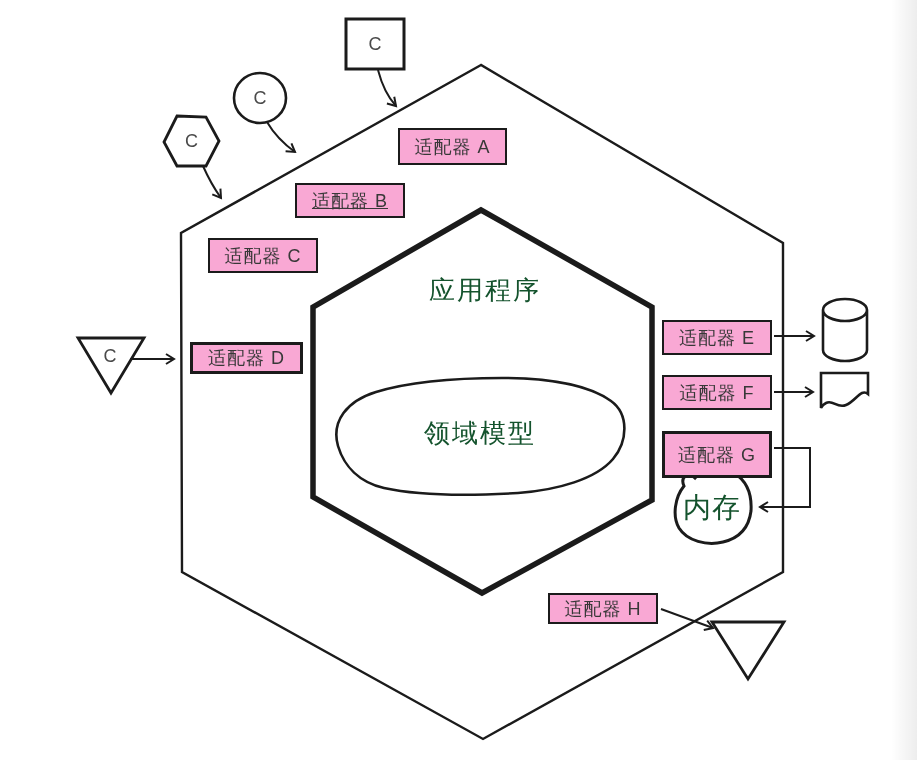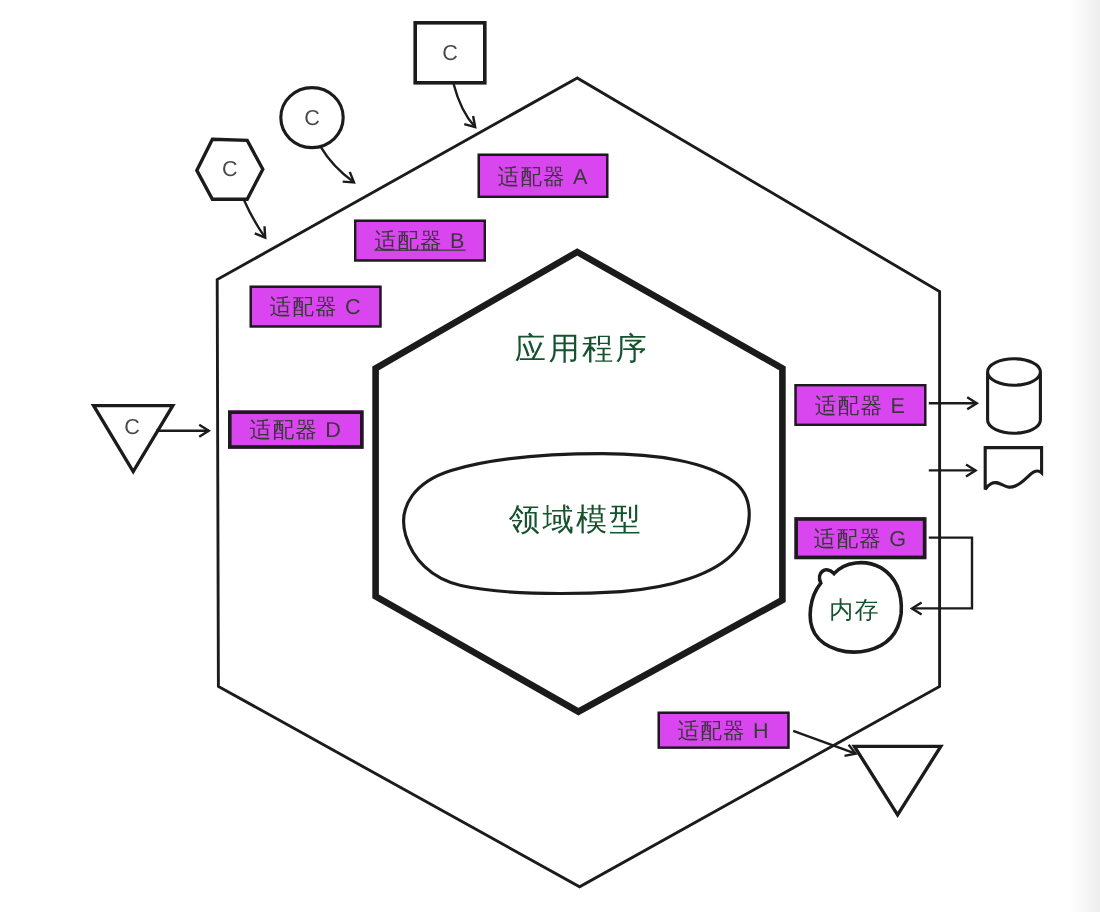--- a/index.html
+++ b/index.html
@@ -11,41 +11,41 @@
     overflow: hidden;
     font-family: "Liberation Sans", sans-serif;
   }
   .stage svg.linework {
     position: absolute;
     left: 0; top: 0;
   }
   .adapter-box {
     position: absolute;
     box-sizing: border-box;
-    background: #d946ef;
+    background: #f9a8d4;
     border: 2px solid #1b1b1b;
     display: flex;
     align-items: center;
     justify-content: center;
     font-size: 18px;
     letter-spacing: 1px;
     color: #383838;
     white-space: nowrap;
   }
   .adapter-box.bold { border-width: 3px; }
   .free-label {
     position: absolute;
     display: flex;
     align-items: center;
     justify-content: center;
     color: #14532d;
     white-space: nowrap;
   }
   .big-label { font-size: 26px; letter-spacing: 2px; }
-  .mid-label { font-size: 20px; letter-spacing: 1px; }
+  .mid-label { font-size: 28px; letter-spacing: 1px; }
   .client-letter {
     position: absolute;
     display: flex;
     align-items: center;
     justify-content: center;
     font-size: 18px;
     color: #4a4a4a;
   }
   .scan-shadow {
     position: absolute;
@@ -109,21 +109,24 @@
   </div>
   <div class="adapter-box" style="left:208px; top:238px; width:110px; height:35px;">
     <span>适配器 C</span>
   </div>
   <div class="adapter-box" style="left:662px; top:320px; width:110px; height:35px;">
     <span>适配器 E</span>
   </div>
   <div class="adapter-box bold" style="left:190px; top:342px; width:113px; height:32px;">
     <span>适配器 D</span>
   </div>
-  <div class="adapter-box bold" style="left:662px; top:431px; width:110px; height:35px;">
+  <div class="adapter-box" style="left:662px; top:375px; width:110px; height:35px;">
+    <span>适配器 F</span>
+  </div>
+  <div class="adapter-box bold" style="left:662px; top:431px; width:110px; height:47px;">
     <span>适配器 G</span>
   </div>
   <div class="adapter-box" style="left:548px; top:593px; width:110px; height:31px;">
     <span>适配器 H</span>
   </div>
 
   <div class="free-label big-label" style="left:395px; top:273px; width:180px; height:34px;">应用程序</div>
   <div class="free-label big-label" style="left:390px; top:416px; width:180px; height:34px;">领域模型</div>
   <div class="free-label mid-label" style="left:682px; top:496px; width:60px; height:24px;">内存</div>
 

